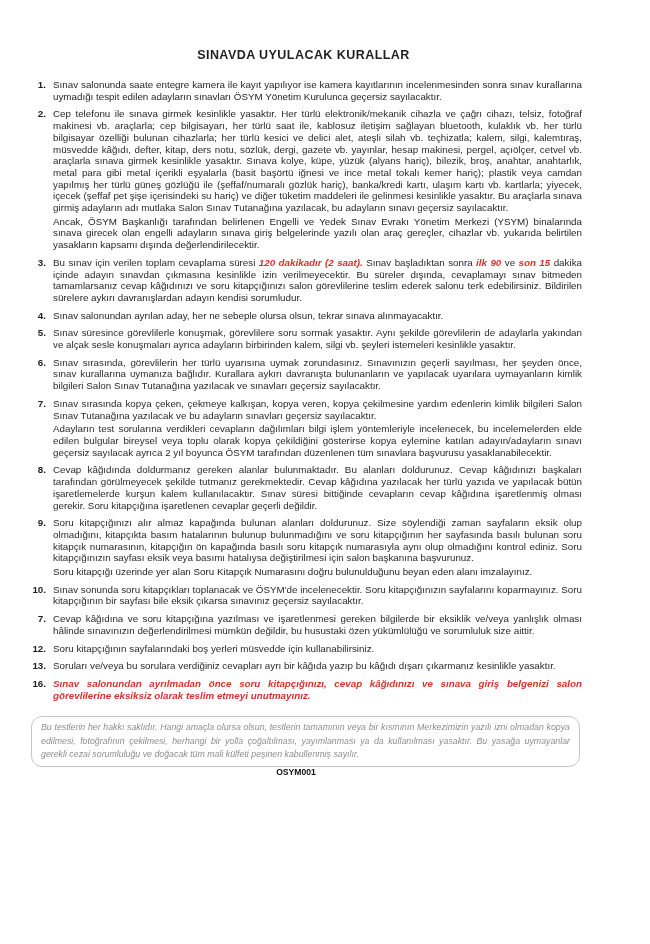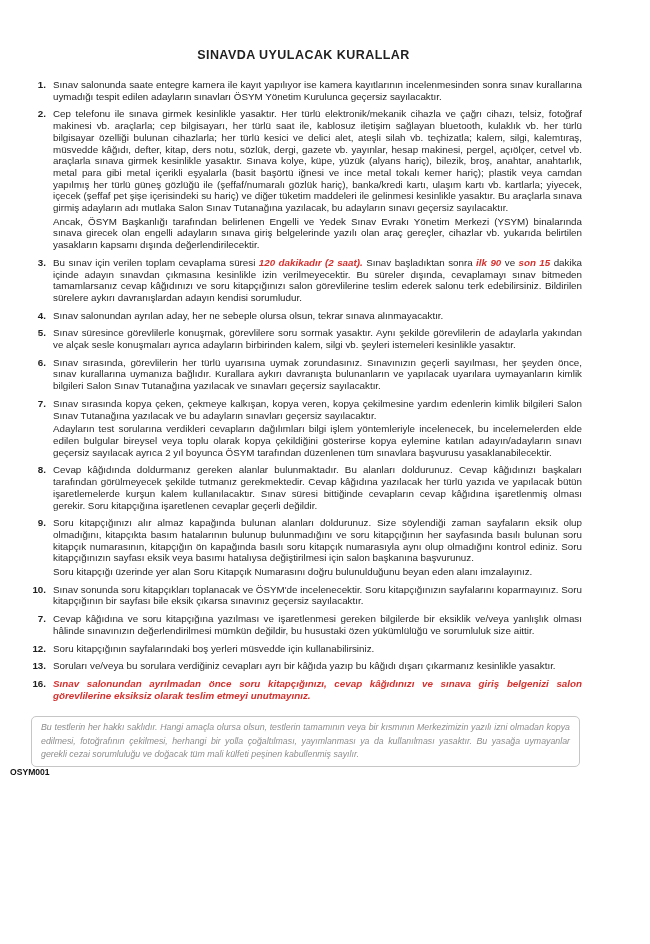--- a/index.html
+++ b/index.html
@@ -41,34 +41,35 @@
   }
   .rule-body p { margin: 0; }
   .rule-body p + p { margin-top: 2px; }
   .seg-normal { font-weight: 400; }
   .seg-bold { font-weight: 400; color: #1f1f1f; }
   .seg-red { font-weight: 700; font-style: italic; }
   .footer-box {
     box-sizing: border-box;
     margin: 15px 2px 0 6px;
     border: 1px solid #c6c6c6;
-    border-radius: 5px;
+    border-radius: 11px;
     padding: 4px 9px 5px 9px;
     font-size: 8.8px;
     line-height: 13.2px;
     font-style: italic;
     color: #8d8d8d;
     text-align: justify;
   }
   .footer-code {
     margin: 0 0 0 -15px;
     font-size: 8.6px;
     font-weight: 700;
     color: #111111;
     line-height: 11px;
+    text-align: center;
   }
 </style>
 </head>
 <body>
 
 <div class="page">
   <h1 class="doc-title">SINAVDA UYULACAK KURALLAR</h1>
   <div class="rules">
       <div class="rule">
         <div class="rule-number">1.</div>

